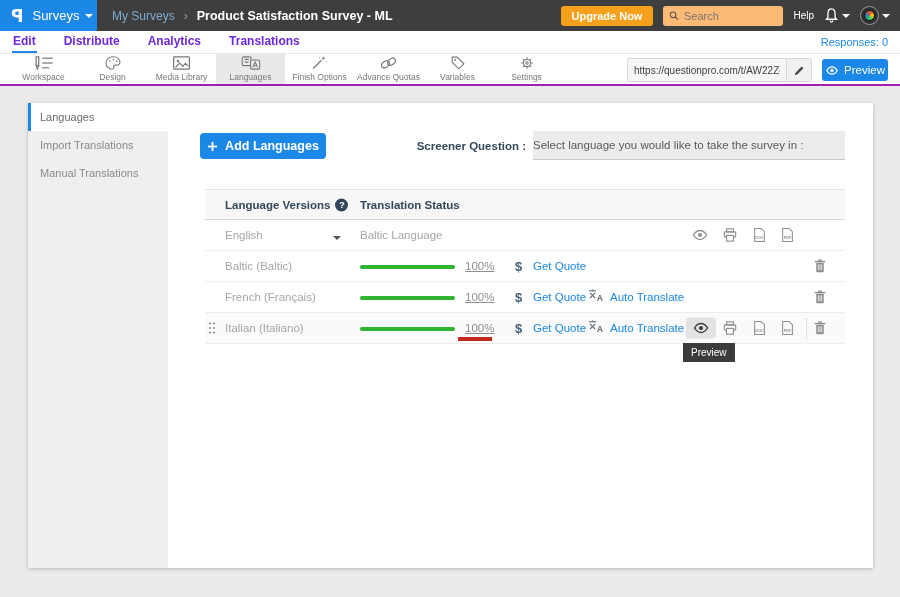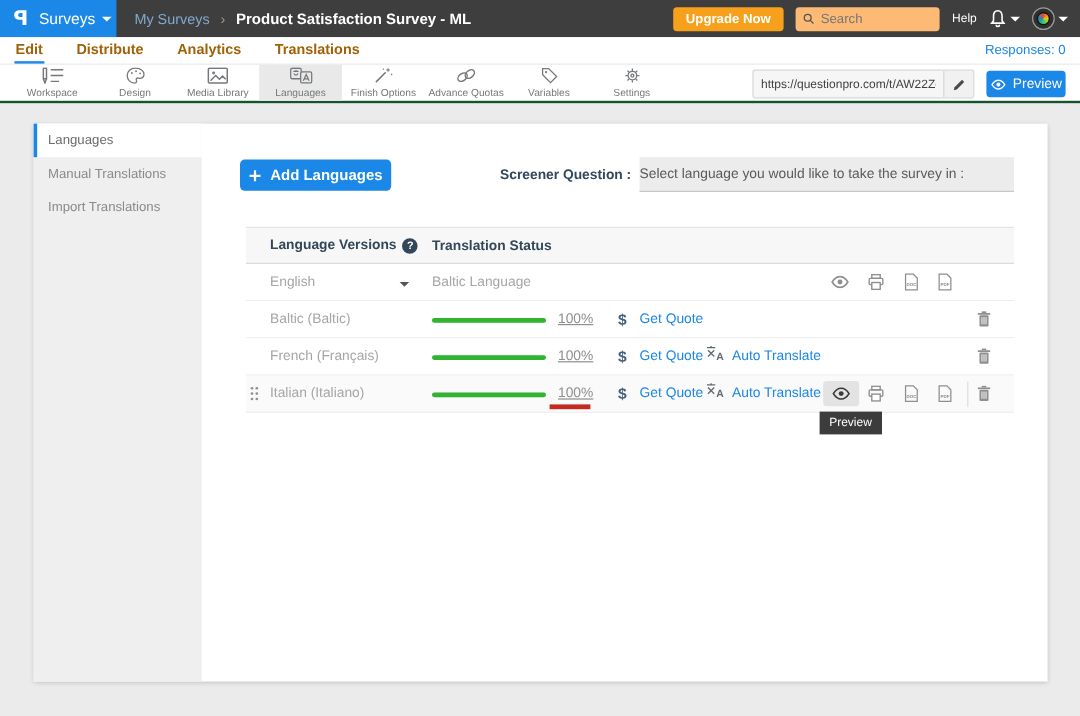--- a/index.html
+++ b/index.html
@@ -19,27 +19,27 @@
   .upgrade-btn { background:#f7a01b; color:#fff; font-size:11px; font-weight:bold; padding:4px 11px; border-radius:3px; border:0; cursor:pointer; }
   .search-box { background:#fdba74; border-radius:3px; width:120px; height:20px; display:flex; align-items:center; padding:0 6px; gap:5px; }
   .search-box input { border:0; outline:0; width:100%; font-size:11px; color:#444; background:transparent; }
   .help-link { color:#fff; font-size:10px; cursor:pointer;text-align:right; }
   .bell-wrap, .avatar-wrap { display:flex; align-items:center; gap:3px; color:#fff; cursor:pointer; }
   .avatar { width:19px; height:19px; border-radius:50%; background:#2f2f2f; border:1px solid #9a9a9a; display:flex; align-items:center; justify-content:center; }
   .gauge { width:11px; height:11px; border-radius:50%; background:conic-gradient(#e74c3c,#f1c40f,#2ecc71,#2980b9,#e74c3c); border:1px solid #111; }
 
   
   .nav-row { position:absolute; top:31px; left:0; width:900px; height:23px; background:#fff; border-bottom:1px solid #e6e6e6; display:flex; align-items:center; }
-  .nav-tab { font-size:12px; font-weight:bold; color:#a16207; margin-left:26px; padding:2px 1px 3px; cursor:pointer; border-bottom:2px solid transparent; }
+  .nav-tab { font-size:12px; font-weight:bold; color:#6d28d9; margin-left:26px; padding:2px 1px 3px; cursor:pointer; border-bottom:2px solid transparent; }
   .nav-tab:first-child { margin-left:12px; }
   .nav-tab.active { border-bottom-color:#1b87e6; }
   .responses { margin-left:auto; margin-right:12px; color:#1b87e6; font-size:11px; }
 
   
-  .toolbar-row { position:absolute; top:54px; left:0; width:900px; height:32px; background:#fff; border-bottom:2px solid #14532d; display:flex; padding-left:9px; }
+  .toolbar-row { position:absolute; top:54px; left:0; width:900px; height:32px; background:#fff; border-bottom:2px solid #a21caf; display:flex; padding-left:9px; }
   .tool-item { width:69px; height:30px; display:flex; flex-direction:column; align-items:center; justify-content:center; gap:2px; color:#75787b; cursor:pointer; }
   .tool-item.active { background:#e9e9e9; }
   .tool-item .tlabel { font-size:8.5px; white-space:nowrap; }
   .tool-item svg { display:block; }
   .url-group { position:absolute; top:4px; left:627px; width:185px; height:24px; display:flex; border:1px solid #d7d7d7; background:#f6f6f6; border-radius:2px; }
   .url-group input { flex:1; min-width:0; border:0; outline:0; background:transparent; font-size:10px; color:#3f3f3f; padding:0 6px; }
   .url-edit { width:25px; border-left:1px solid #d7d7d7; display:flex; align-items:center; justify-content:center; cursor:pointer; background:#f1f1f1; }
   .preview-btn { position:absolute; top:5px; left:822px; width:66px; height:22px; background:#1b87e6; color:#fff; border:0; border-radius:3px; display:flex; align-items:center; justify-content:center; gap:5px; font-size:11.5px; cursor:pointer; }
 
   
@@ -233,24 +233,24 @@
   </button>
 </div>
 
 <div class="panel">
 
   <div class="sidebar">
     <div class="side-item active">
         <span>Languages</span>
       </div>
     <div class="side-item">
-        <span>Manual Translations</span>
+        <span>Import Translations</span>
       </div>
     <div class="side-item">
-        <span>Import Translations</span>
+        <span>Manual Translations</span>
       </div>
   </div>
 
   <button class="add-btn">
     <svg width="11" height="11" viewBox="0 0 12 12">
         <line x1="6" y1="1" x2="6" y2="11" stroke="#fff" stroke-width="2"></line>
         <line x1="1" y1="6" x2="11" y2="6" stroke="#fff" stroke-width="2"></line>
       </svg>
     <span>Add Languages</span>
   </button>

